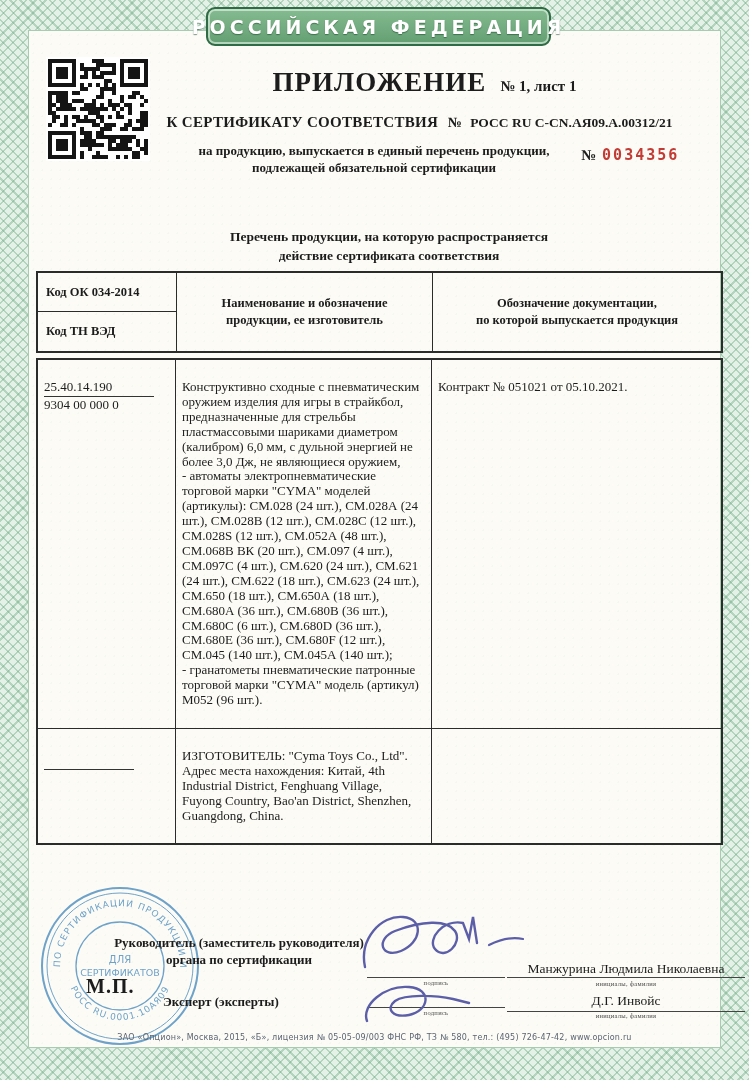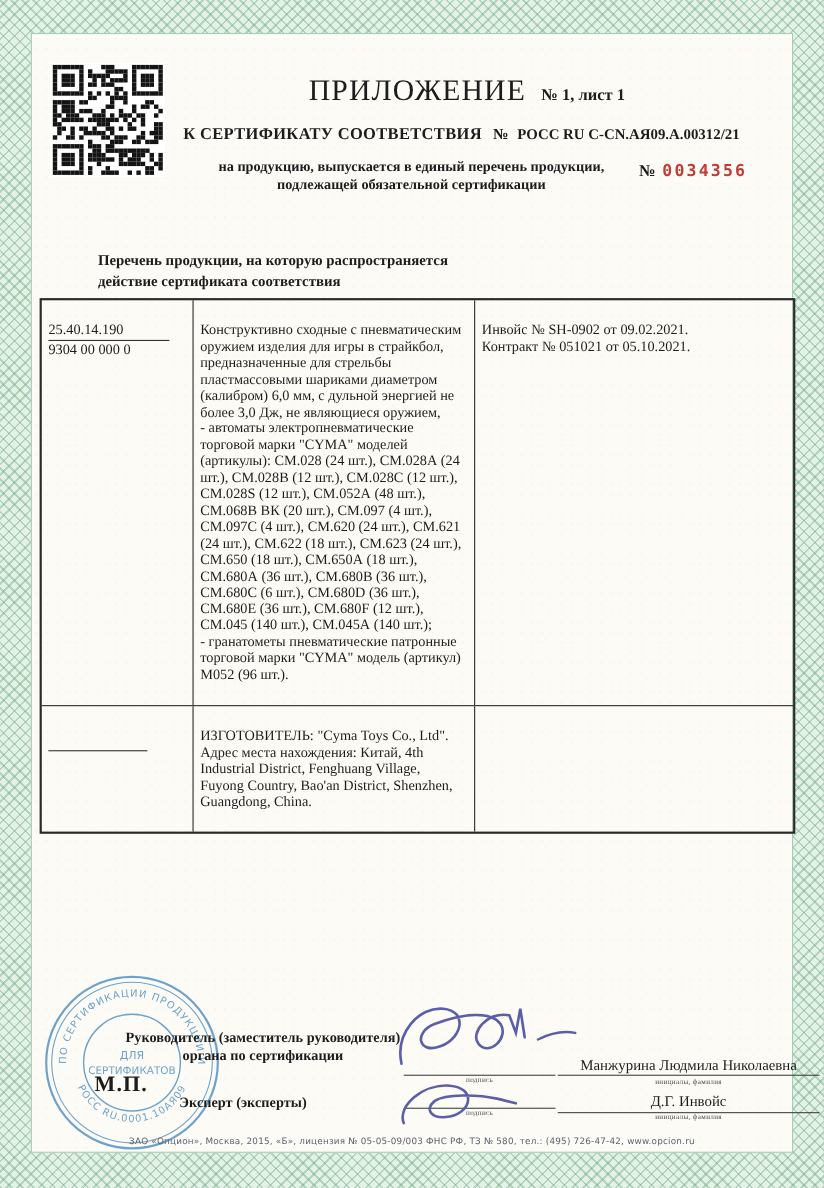--- a/index.html
+++ b/index.html
@@ -26,33 +26,33 @@
     box-shadow:inset 0 0 0 2px rgba(245,255,246,.55);
     display:flex;align-items:center;justify-content:center;
   }
   .banner-text{
     font-family:"DejaVu Sans",sans-serif;font-weight:bold;font-size:19px;
     color:#fff;letter-spacing:4px;text-shadow:0 1px 1px rgba(20,60,35,.5);white-space:nowrap;
   }
   .abs{position:absolute;}
   .qr{left:17px;top:26px;width:104px;height:104px;}
   .title-row{left:120px;right:20px;top:36px;text-align:center;}
-  .title-main{font-size:27px;font-weight:normal;letter-spacing:1px;}
+  .title-main{font-size:27px;font-weight:bold;letter-spacing:1px;}
   .title-suffix{font-size:15px;font-weight:bold;margin-left:14px;}
   .cert-row{left:100px;right:10px;top:82px;text-align:center;white-space:nowrap;}
   .cert-label{font-size:15px;font-weight:bold;letter-spacing:.3px;}
   .cert-nosign{font-size:14px;font-weight:bold;margin:0 8px 0 10px;}
   .cert-number{font-size:13.5px;font-weight:bold;}
   .subtitle{left:120px;width:450px;top:111px;text-align:center;font-size:13px;font-weight:bold;line-height:17px;}
   .blank-no{left:552px;top:115px;font-size:15px;font-weight:bold;white-space:nowrap;}
   .blank-digits{
     font-family:"DejaVu Sans Mono",monospace;font-weight:bold;font-size:15px;
     letter-spacing:2px;margin-left:6px;
   }
-  .section-heading{left:60px;width:600px;top:196px;text-align:left;font-size:13.5px;font-weight:bold;line-height:19px;}
+  .section-heading{left:60px;width:600px;top:196px;text-align:center;font-size:13.5px;font-weight:bold;line-height:19px;}
 
   
   .tbl{left:7px;top:240px;width:687px;}
   .thead{display:flex;border:2px solid #2b2b2b;margin-bottom:5px;background:transparent;}
   .tbody{display:flex;flex-direction:column;border:2px solid #2b2b2b;}
   .trow{display:flex;}
   .trow + .trow{border-top:1.5px solid #2b2b2b;}
   .c1{width:138px;flex:0 0 138px;border-right:1.5px solid #2b2b2b;}
   .c2{width:256px;flex:0 0 256px;border-right:1.5px solid #2b2b2b;}
   .c3{flex:1 1 auto;}
@@ -89,20 +89,23 @@
   .sig2{left:328px;top:950px;}
 
   .footer{left:0;right:0;top:1002px;text-align:center;font-family:"DejaVu Sans",sans-serif;
           font-size:8px;color:#5a6472;letter-spacing:.2px;}
 </style>
 </head>
 <body>
 
 <div class="page">
 
+  <div class="banner">
+    <span class="banner-text">РОССИЙСКАЯ ФЕДЕРАЦИЯ</span>
+  </div>
 
   <div class="paper">
 
     <div class="abs qr" id="qr-box"><svg width="104" height="104" viewBox="0 0 104 104">
           <rect width="104" height="104" fill="#fff"></rect>
           <rect x="2" y="2" width="4" height="4" fill="#141414"></rect>
           <rect x="6" y="2" width="4" height="4" fill="#141414"></rect>
           <rect x="10" y="2" width="4" height="4" fill="#141414"></rect>
           <rect x="14" y="2" width="4" height="4" fill="#141414"></rect>
           <rect x="18" y="2" width="4" height="4" fill="#141414"></rect>
@@ -435,33 +438,42 @@
 подлежащей обязательной сертификации</div>
 
     <div class="abs blank-no">
       <span>№</span><span class="blank-digits" style="color:#c23b34">0034356</span>
     </div>
 
     <div class="abs section-heading" style="white-space:pre-line">Перечень продукции, на которую распространяется
 действие сертификата соответствия</div>
 
     <div class="abs tbl">
+      <div class="thead">
+        <div class="c1">
+          <div class="c1a">Код ОК 034-2014</div>
+          <div class="c1b">Код ТН ВЭД</div>
+        </div>
+        <div class="c2 hdr">Наименование и обозначение
+продукции, ее изготовитель</div>
+        <div class="c3 hdr">Обозначение документации,
+по которой выпускается продукция</div>
+      </div>
       <div class="tbody">
         <div class="trow">
           <div class="c1 cell">
             <div class="code-top">25.40.14.190</div>
             <div>9304 00 000 0</div>
           </div>
           <div class="c2 cell row1-c2">
             <div>Конструктивно сходные с пневматическим оружием изделия для игры в страйкбол, предназначенные для стрельбы пластмассовыми шариками диаметром (калибром) 6,0 мм, с дульной энергией не более 3,0 Дж, не являющиеся оружием,</div>
             <div>- автоматы электропневматические торговой марки "CYMA" моделей (артикулы): СМ.028 (24 шт.), СМ.028А (24 шт.), СМ.028В (12 шт.), СМ.028С (12 шт.), СМ.028S (12 шт.), СМ.052А (48 шт.), СМ.068В ВК (20 шт.), СМ.097 (4 шт.), СМ.097С (4 шт.), СМ.620 (24 шт.), СМ.621 (24 шт.), СМ.622 (18 шт.), СМ.623 (24 шт.), СМ.650 (18 шт.), СМ.650А (18 шт.), СМ.680А (36 шт.), СМ.680В (36 шт.), СМ.680С (6 шт.), СМ.680D (36 шт.), СМ.680Е (36 шт.), СМ.680F (12 шт.), СМ.045 (140 шт.), СМ.045А (140 шт.);</div>
             <div>- гранатометы пневматические патронные торговой марки "CYMA" модель (артикул) М052 (96 шт.).</div>
           </div>
           <div class="c3 cell">
-            <div class="doc-line">Инвойс № SH-0902 от 09.02.2021.</div>
             <div class="doc-line">Контракт № 051021 от 05.10.2021.</div>
           </div>
         </div>
         <div class="trow">
           <div class="c1 cell">
             <div class="dash-line"></div>
           </div>
           <div class="c2 cell mfr">ИЗГОТОВИТЕЛЬ: "Cyma Toys Co., Ltd". Адрес места нахождения: Китай, 4th Industrial District, Fenghuang Village, Fuyong Country, Bao'an District, Shenzhen, Guangdong, China.</div>
           <div class="c3 cell"></div>
         </div>

